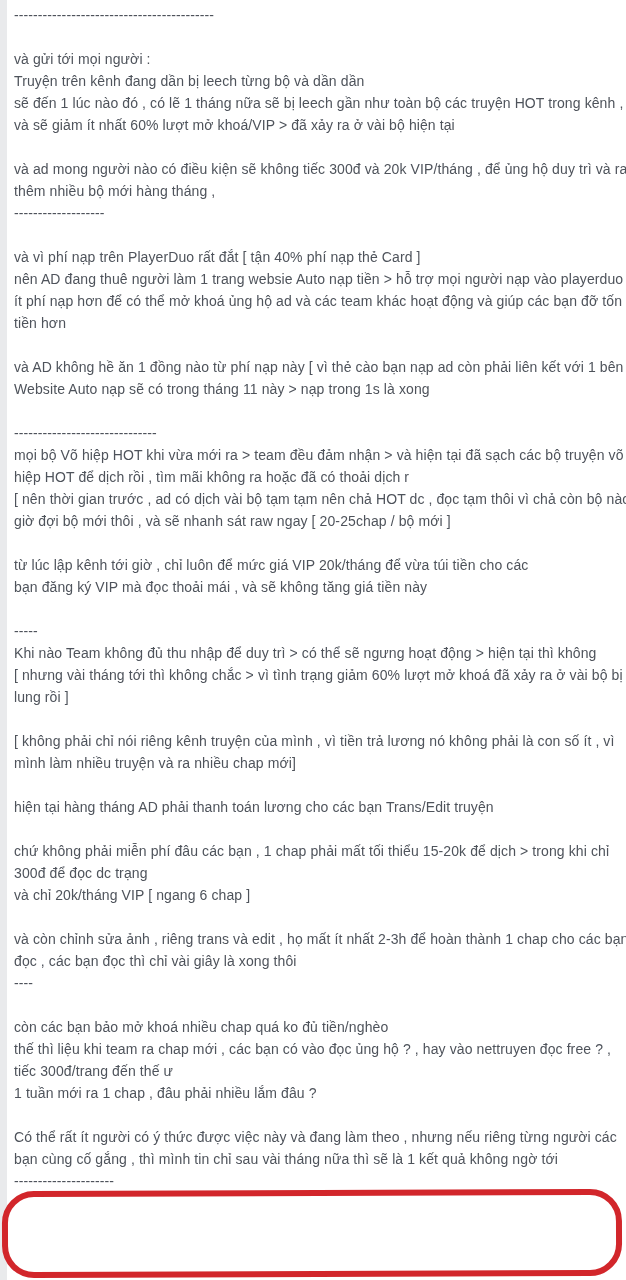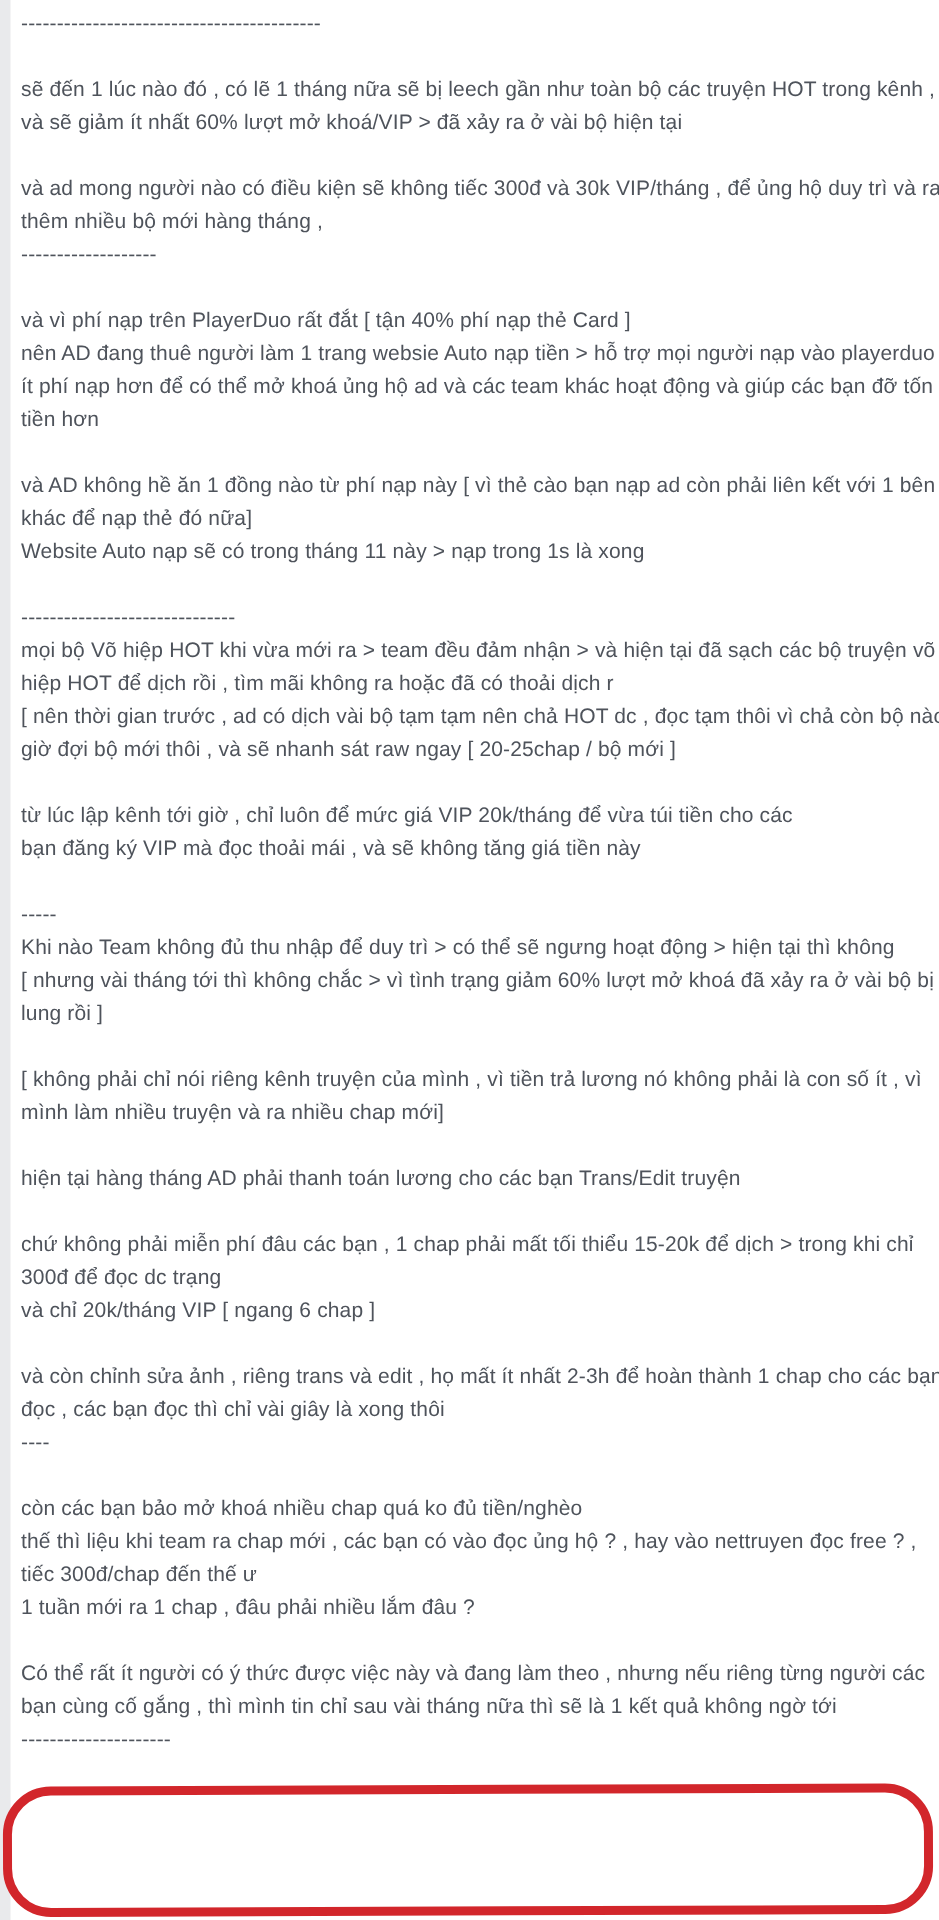--- a/index.html
+++ b/index.html
@@ -45,34 +45,35 @@
   }
 </style>
 </head>
 <body style="background: rgb(255, 255, 255);">
 
 <div class="gutter" style="background: rgb(233, 234, 236);"></div>
 
 <main class="post" id="post-body" style="color: rgb(78, 83, 91);">
     <div class="line">------------------------------------------</div>
     <div class="line"></div>
+    <div class="line">và gửi tới mọi người :</div>
+    <div class="line">Truyện trên kênh đang dần bị leech từng bộ và dần dần</div>
     <div class="line">sẽ đến 1 lúc nào đó , có lẽ 1 tháng nữa sẽ bị leech gần như toàn bộ các truyện HOT trong kênh ,</div>
     <div class="line">và sẽ giảm ít nhất 60% lượt mở khoá/VIP &gt; đã xảy ra ở vài bộ hiện tại</div>
     <div class="line"></div>
-    <div class="line">và ad mong người nào có điều kiện sẽ không tiếc 300đ và 30k VIP/tháng , để ủng hộ duy trì và ra</div>
+    <div class="line">và ad mong người nào có điều kiện sẽ không tiếc 300đ và 20k VIP/tháng , để ủng hộ duy trì và ra</div>
     <div class="line">thêm nhiều bộ mới hàng tháng ,</div>
     <div class="line">-------------------</div>
     <div class="line"></div>
     <div class="line">và vì phí nạp trên PlayerDuo rất đắt [ tận 40% phí nạp thẻ Card ]</div>
     <div class="line">nên AD đang thuê người làm 1 trang websie Auto nạp tiền &gt; hỗ trợ mọi người nạp vào playerduo ,</div>
     <div class="line">ít phí nạp hơn để có thể mở khoá ủng hộ ad và các team khác hoạt động và giúp các bạn đỡ tốn</div>
     <div class="line">tiền hơn</div>
     <div class="line"></div>
     <div class="line">và AD không hề ăn 1 đồng nào từ phí nạp này [ vì thẻ cào bạn nạp ad còn phải liên kết với 1 bên</div>
-    <div class="line">khác để nạp thẻ đó nữa]</div>
     <div class="line">Website Auto nạp sẽ có trong tháng 11 này &gt; nạp trong 1s là xong</div>
     <div class="line"></div>
     <div class="line">------------------------------</div>
     <div class="line">mọi bộ Võ hiệp HOT khi vừa mới ra &gt; team đều đảm nhận &gt; và hiện tại đã sạch các bộ truyện võ</div>
     <div class="line">hiệp HOT để dịch rồi , tìm mãi không ra hoặc đã có thoải dịch r</div>
     <div class="line">[ nên thời gian trước , ad có dịch vài bộ tạm tạm nên chả HOT dc , đọc tạm thôi vì chả còn bộ nào</div>
     <div class="line">giờ đợi bộ mới thôi , và sẽ nhanh sát raw ngay [ 20-25chap / bộ mới ]</div>
     <div class="line"></div>
     <div class="line">từ lúc lập kênh tới giờ , chỉ luôn để mức giá VIP 20k/tháng để vừa túi tiền cho các</div>
     <div class="line">bạn đăng ký VIP mà đọc thoải mái , và sẽ không tăng giá tiền này</div>
@@ -90,21 +91,21 @@
     <div class="line">chứ không phải miễn phí đâu các bạn , 1 chap phải mất tối thiểu 15-20k để dịch &gt; trong khi chỉ</div>
     <div class="line">300đ để đọc dc trạng</div>
     <div class="line">và chỉ 20k/tháng VIP [ ngang 6 chap ]</div>
     <div class="line"></div>
     <div class="line">và còn chỉnh sửa ảnh , riêng trans và edit , họ mất ít nhất 2-3h để hoàn thành 1 chap cho các bạn</div>
     <div class="line">đọc , các bạn đọc thì chỉ vài giây là xong thôi</div>
     <div class="line">----</div>
     <div class="line"></div>
     <div class="line">còn các bạn bảo mở khoá nhiều chap quá ko đủ tiền/nghèo</div>
     <div class="line">thế thì liệu khi team ra chap mới , các bạn có vào đọc ủng hộ ? , hay vào nettruyen đọc free ? ,</div>
-    <div class="line">tiếc 300đ/chap đến thế ư</div>
+    <div class="line">tiếc 300đ/trang đến thế ư</div>
     <div class="line">1 tuần mới ra 1 chap , đâu phải nhiều lắm đâu ?</div>
     <div class="line"></div>
     <div class="line">Có thể rất ít người có ý thức được việc này và đang làm theo , nhưng nếu riêng từng người các</div>
     <div class="line">bạn cùng cố gắng , thì mình tin chỉ sau vài tháng nữa thì sẽ là 1 kết quả không ngờ tới</div>
     <div class="line">---------------------</div>
   </main>
 
 <div class="annotation" id="red-annotation" style="border-color: rgb(210, 38, 43);"></div>
 
 </body></html>

